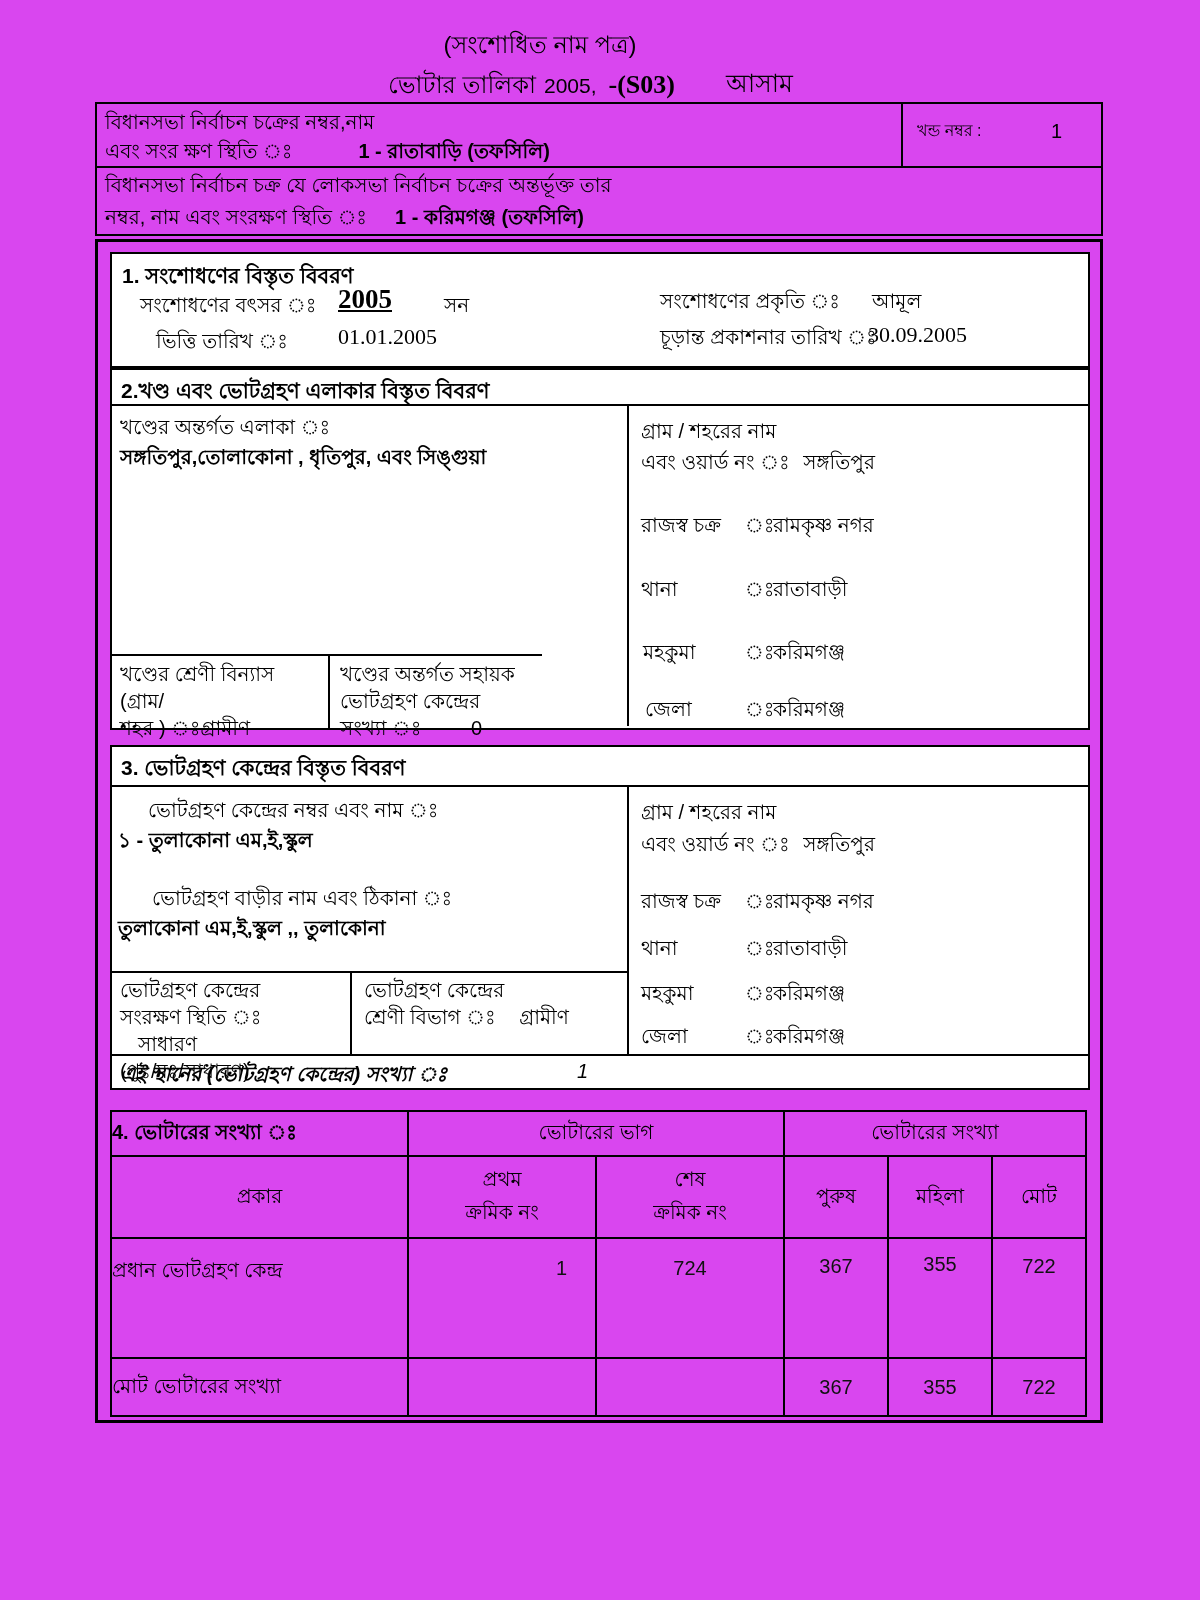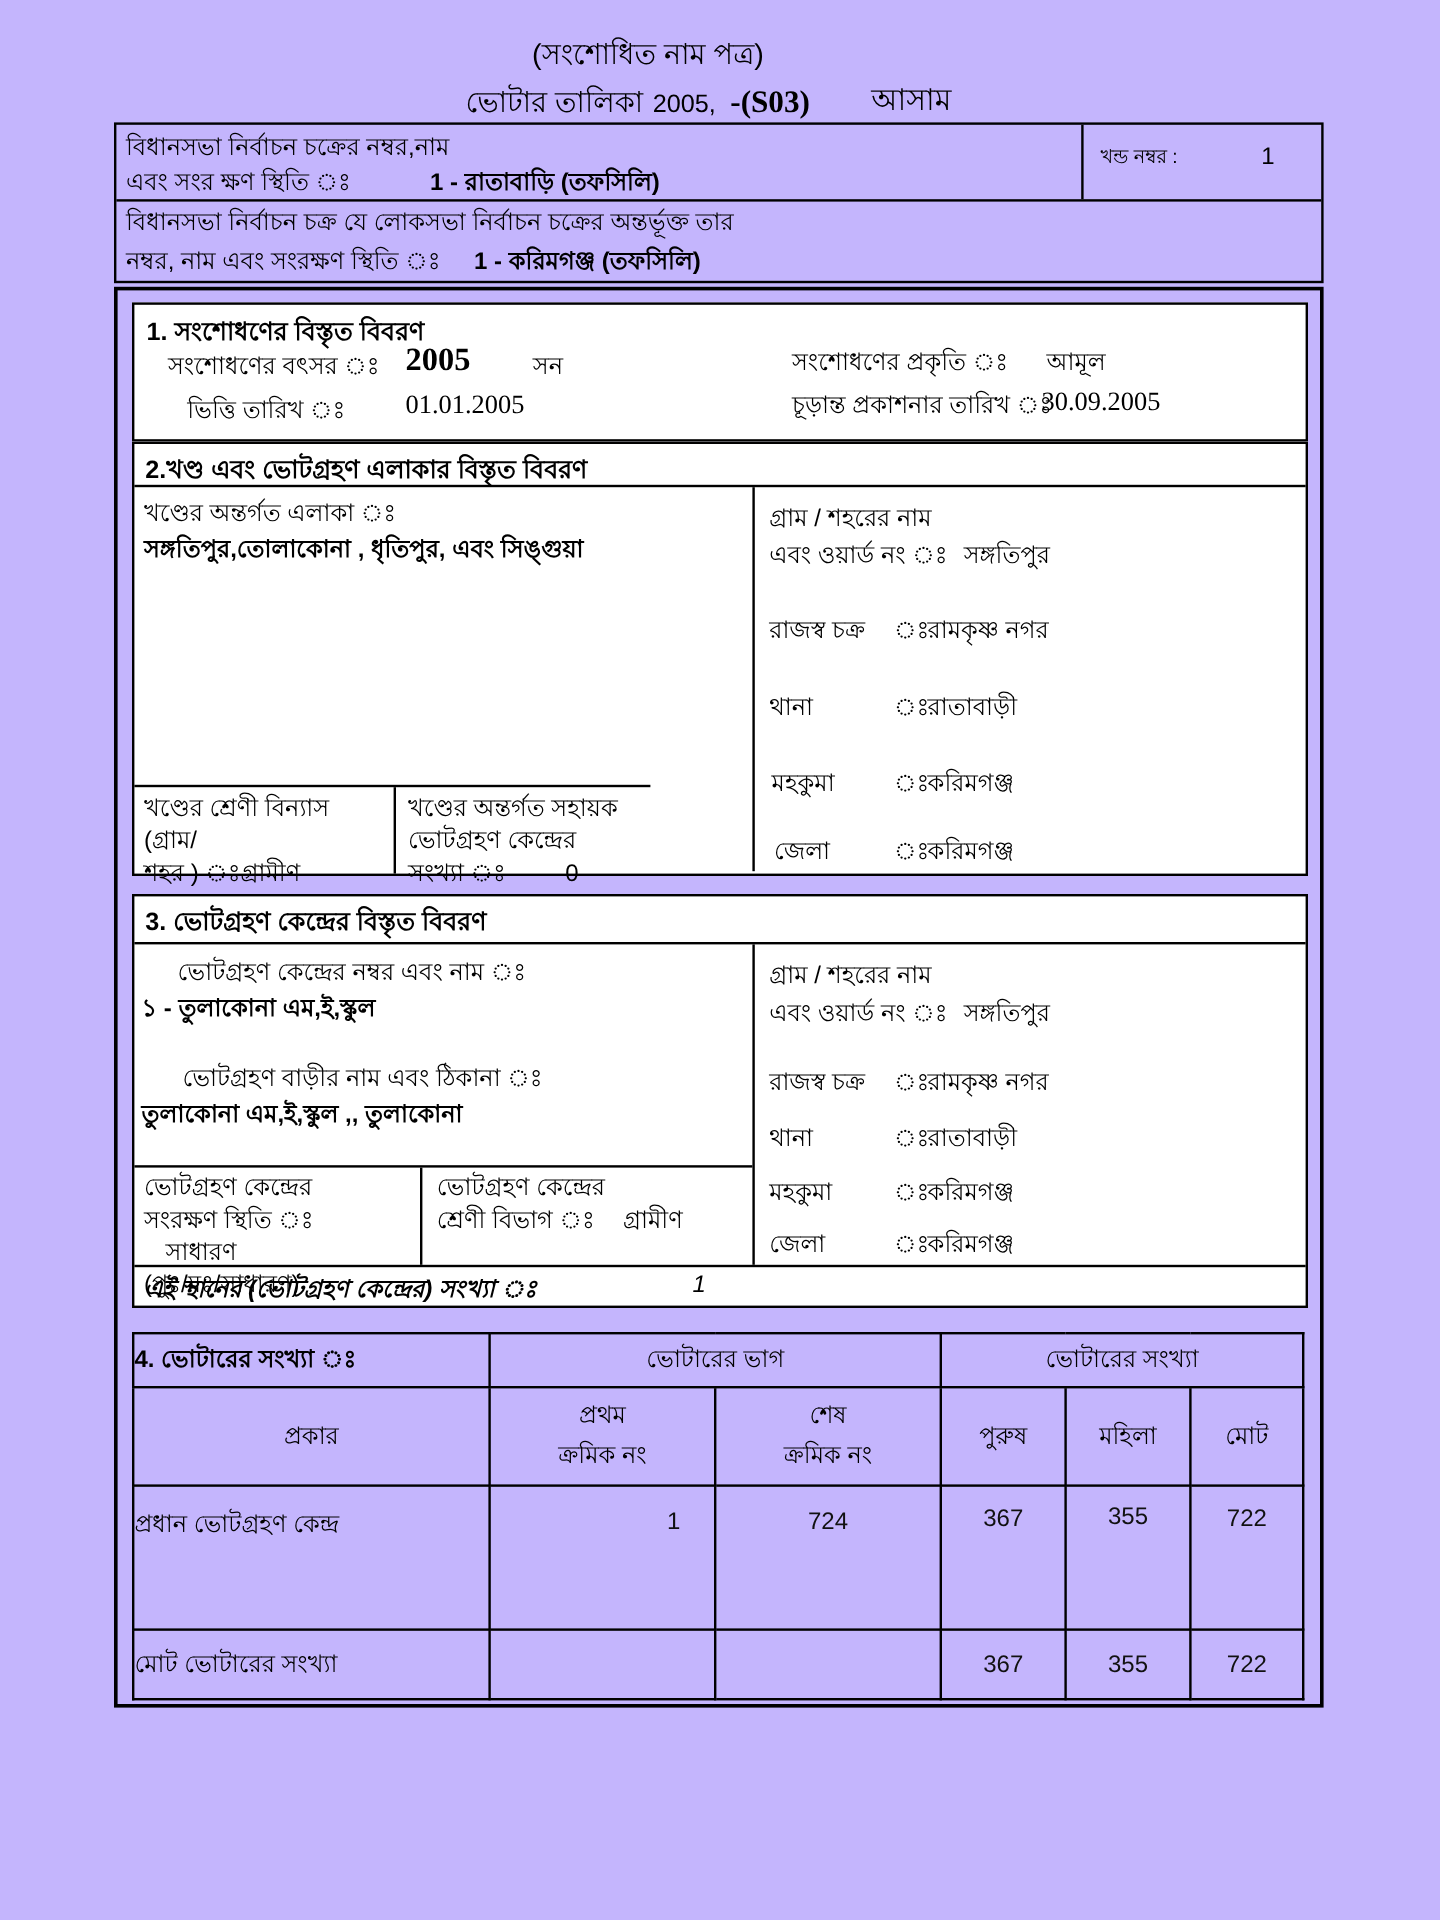--- a/index.html
+++ b/index.html
@@ -1,16 +1,16 @@
 <!DOCTYPE html>
 <html><head>
 <meta charset="utf-8">
 <style>
   html,body{margin:0;padding:0;background:#fff;}
-  .page{position:relative;width:1200px;height:1600px;background:#c4b5fd;
+  .page{position:relative;width:1200px;height:1600px;background:#d946ef;
         font-family:"Liberation Sans","DejaVu Sans",sans-serif;color:#000;overflow:hidden;}
   .abs{position:absolute;}
   .bold{font-weight:bold;}
 
   
   .hdr1{left:0;top:26px;width:1080px;text-align:center;font-size:24px;}
   .hdr2{left:388px;top:66px;font-size:24px;white-space:nowrap;}
   .hdr2 .yr{font-size:21px;margin-left:8px;}
   .hdr2 .code{font-size:26px;font-weight:bold;font-family:"Liberation Serif","DejaVu Serif",serif;margin-left:12px;}
   .state{left:726px;top:64px;font-size:25px;}
@@ -32,21 +32,21 @@
   
   .container{left:95px;top:239px;width:1008px;height:1184px;border:3px solid #000;box-sizing:border-box;}
 
   .secbox{border:2px solid #000;box-sizing:border-box;background:#fff;}
   .sectitle{font-weight:bold;font-size:21px;}
 
   
   .s1{left:110px;top:252px;width:980px;height:116px;}
   .s1 .t{left:10px;top:6px;}
   .s1 .lab{font-size:20px;}
-  .yearval{font-size:27px;font-weight:bold;font-family:"Liberation Serif","DejaVu Serif",serif;}
+  .yearval{font-size:27px;font-weight:bold;font-family:"Liberation Serif","DejaVu Serif",serif;text-decoration:underline;}
   .dateval{font-size:22px;font-family:"Liberation Serif","DejaVu Serif",serif;}
 
   
   .titlerow{border-bottom:2px solid #000;padding:5px 9px;box-sizing:border-box;}
   .rc-label{font-size:20px;}
   .rc-sep{font-size:20px;}
   .rc-val{font-size:20px;}
 
   .s2{left:110px;top:368px;width:980px;height:362px;}
   .s2 .titlerow{height:36px;}

